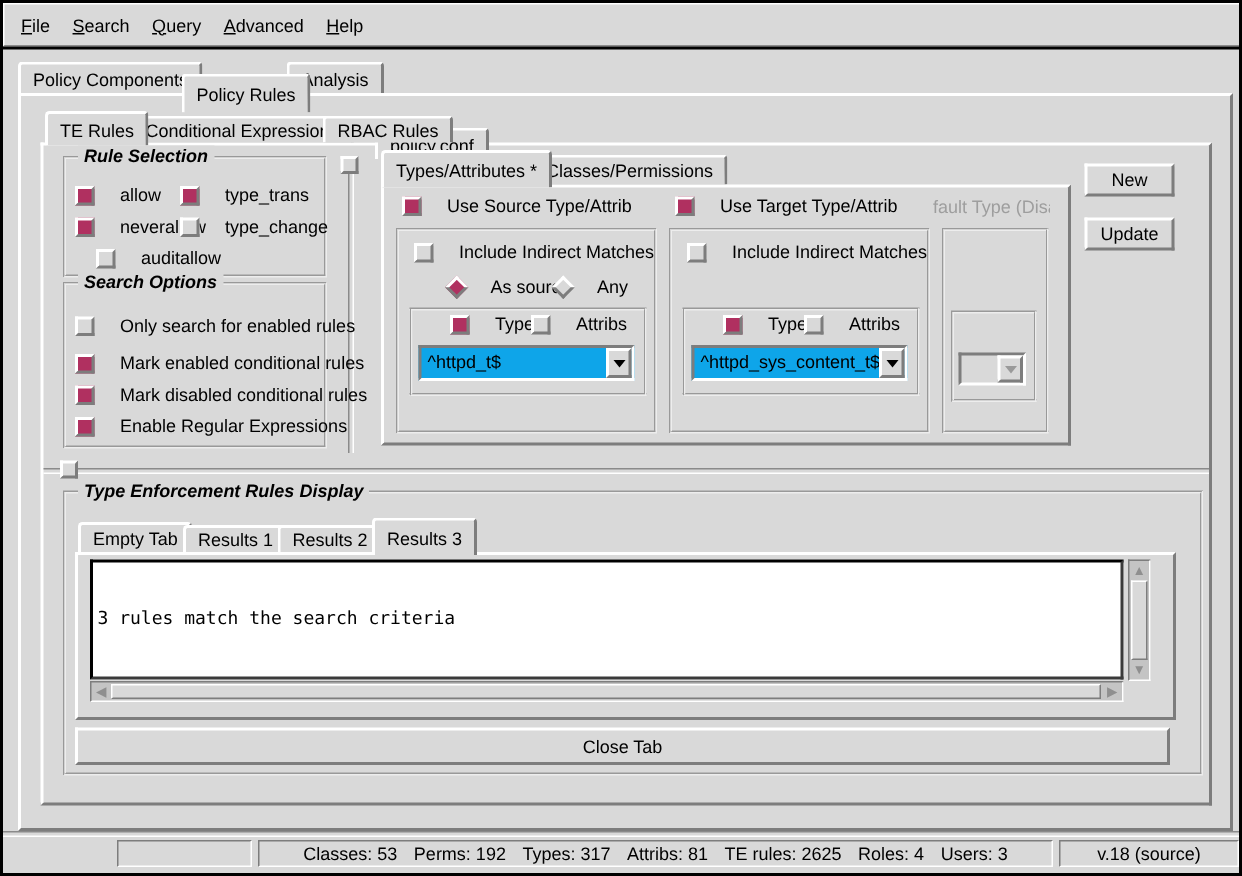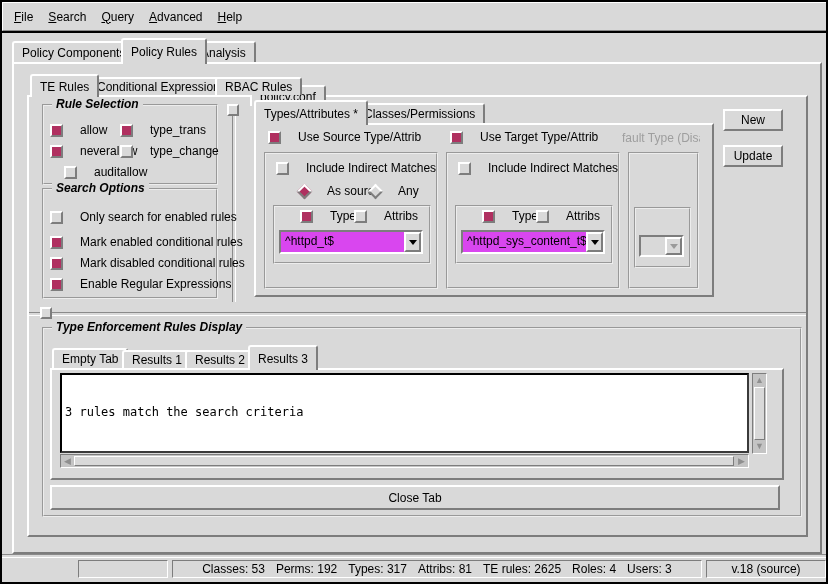--- a/index.html
+++ b/index.html
@@ -18,21 +18,21 @@
   .lframe{position:absolute;border:2px groove #ededed;box-sizing:border-box;z-index:2;}
   .lf-title{position:absolute;background:#d9d9d9;padding:0 4px;font-size:12px;font-weight:bold;font-style:italic;white-space:nowrap;z-index:4;}
   
   .chk{position:absolute;display:flex;align-items:center;gap:17px;height:14px;z-index:4;cursor:default;}
   .cb{width:13px;height:13px;box-sizing:border-box;background:#d9d9d9;border:2px solid;border-color:#ffffff #7d7d7d #7d7d7d #ffffff;flex:0 0 auto;}
   .cb.on{background:#b03060;}
   .rad{width:11px;height:11px;box-sizing:border-box;background:#d9d9d9;border:2px solid;border-color:#ffffff #7d7d7d #7d7d7d #ffffff;transform:rotate(45deg);flex:0 0 auto;}
   .rad.on{background:#b03060;}
   .chk .txt{font-size:12px;}
   
-  .combo{position:absolute;background:#d946ef;border:2px solid;border-color:#7d7d7d #ffffff #ffffff #7d7d7d;box-sizing:border-box;display:flex;align-items:stretch;z-index:4;}
+  .combo{position:absolute;background:#0ea5e9;border:2px solid;border-color:#7d7d7d #ffffff #ffffff #7d7d7d;box-sizing:border-box;display:flex;align-items:stretch;z-index:4;}
   .combo .val{flex:1;font-size:12px;padding:2px 0 0 4px;white-space:nowrap;overflow:hidden;}
   .combo .arr{width:17px;background:#d9d9d9;border:2px solid;border-color:#ffffff #7d7d7d #7d7d7d #ffffff;box-sizing:border-box;display:flex;align-items:center;justify-content:center;}
   .tri{width:0;height:0;border:4px solid transparent;border-top:5px solid #000;margin-top:4px;}
   .combo.disabled{background:#d9d9d9;}
   .combo.disabled .tri{border-top-color:#9a9a9a;}
   
   .btn{position:absolute;background:#d9d9d9;border:2px solid;border-color:#ffffff #7d7d7d #7d7d7d #ffffff;box-sizing:border-box;display:flex;align-items:center;justify-content:center;font-size:12px;z-index:4;cursor:default;}
   
   .sash-line-v{position:absolute;width:2px;border-left:1px solid #8a8a8a;border-right:1px solid #ffffff;z-index:2;}
   .sash-line-h{position:absolute;height:2px;border-top:1px solid #8a8a8a;border-bottom:1px solid #ffffff;z-index:2;}
@@ -62,21 +62,21 @@
         <span class="menu-item"><u>Q</u>uery</span>
         <span class="menu-item"><u>A</u>dvanced</span>
         <span class="menu-item"><u>H</u>elp</span>
       </div>
   <div id="menu-sep" class="abs"></div>
 
   <div class="nb-body" style="left:10px;top:60px;width:810px;height:492px;"></div>
   <div class="tab" style="left:10px;top:39px;height:21px;">
         <span>Policy Components</span>
       </div>
-  <div class="tab" style="left:119px;top:36px;height:26px;z-index:5;text-align:right;">
+  <div class="tab" style="left:119px;top:47px;height:26px;z-index:5;text-align:right;">
         <span>Policy Rules</span>
       </div>
   <div class="tab" style="left:189px;top:39px;height:21px;">
         <span>Analysis</span>
       </div>
   <div class="tab" style="left:248px;top:39px;height:21px;margin-top:44px;">
         <span>policy.conf</span>
       </div>
 
   <div class="nb-body" style="left:25px;top:93px;width:781px;height:442px;"></div>

